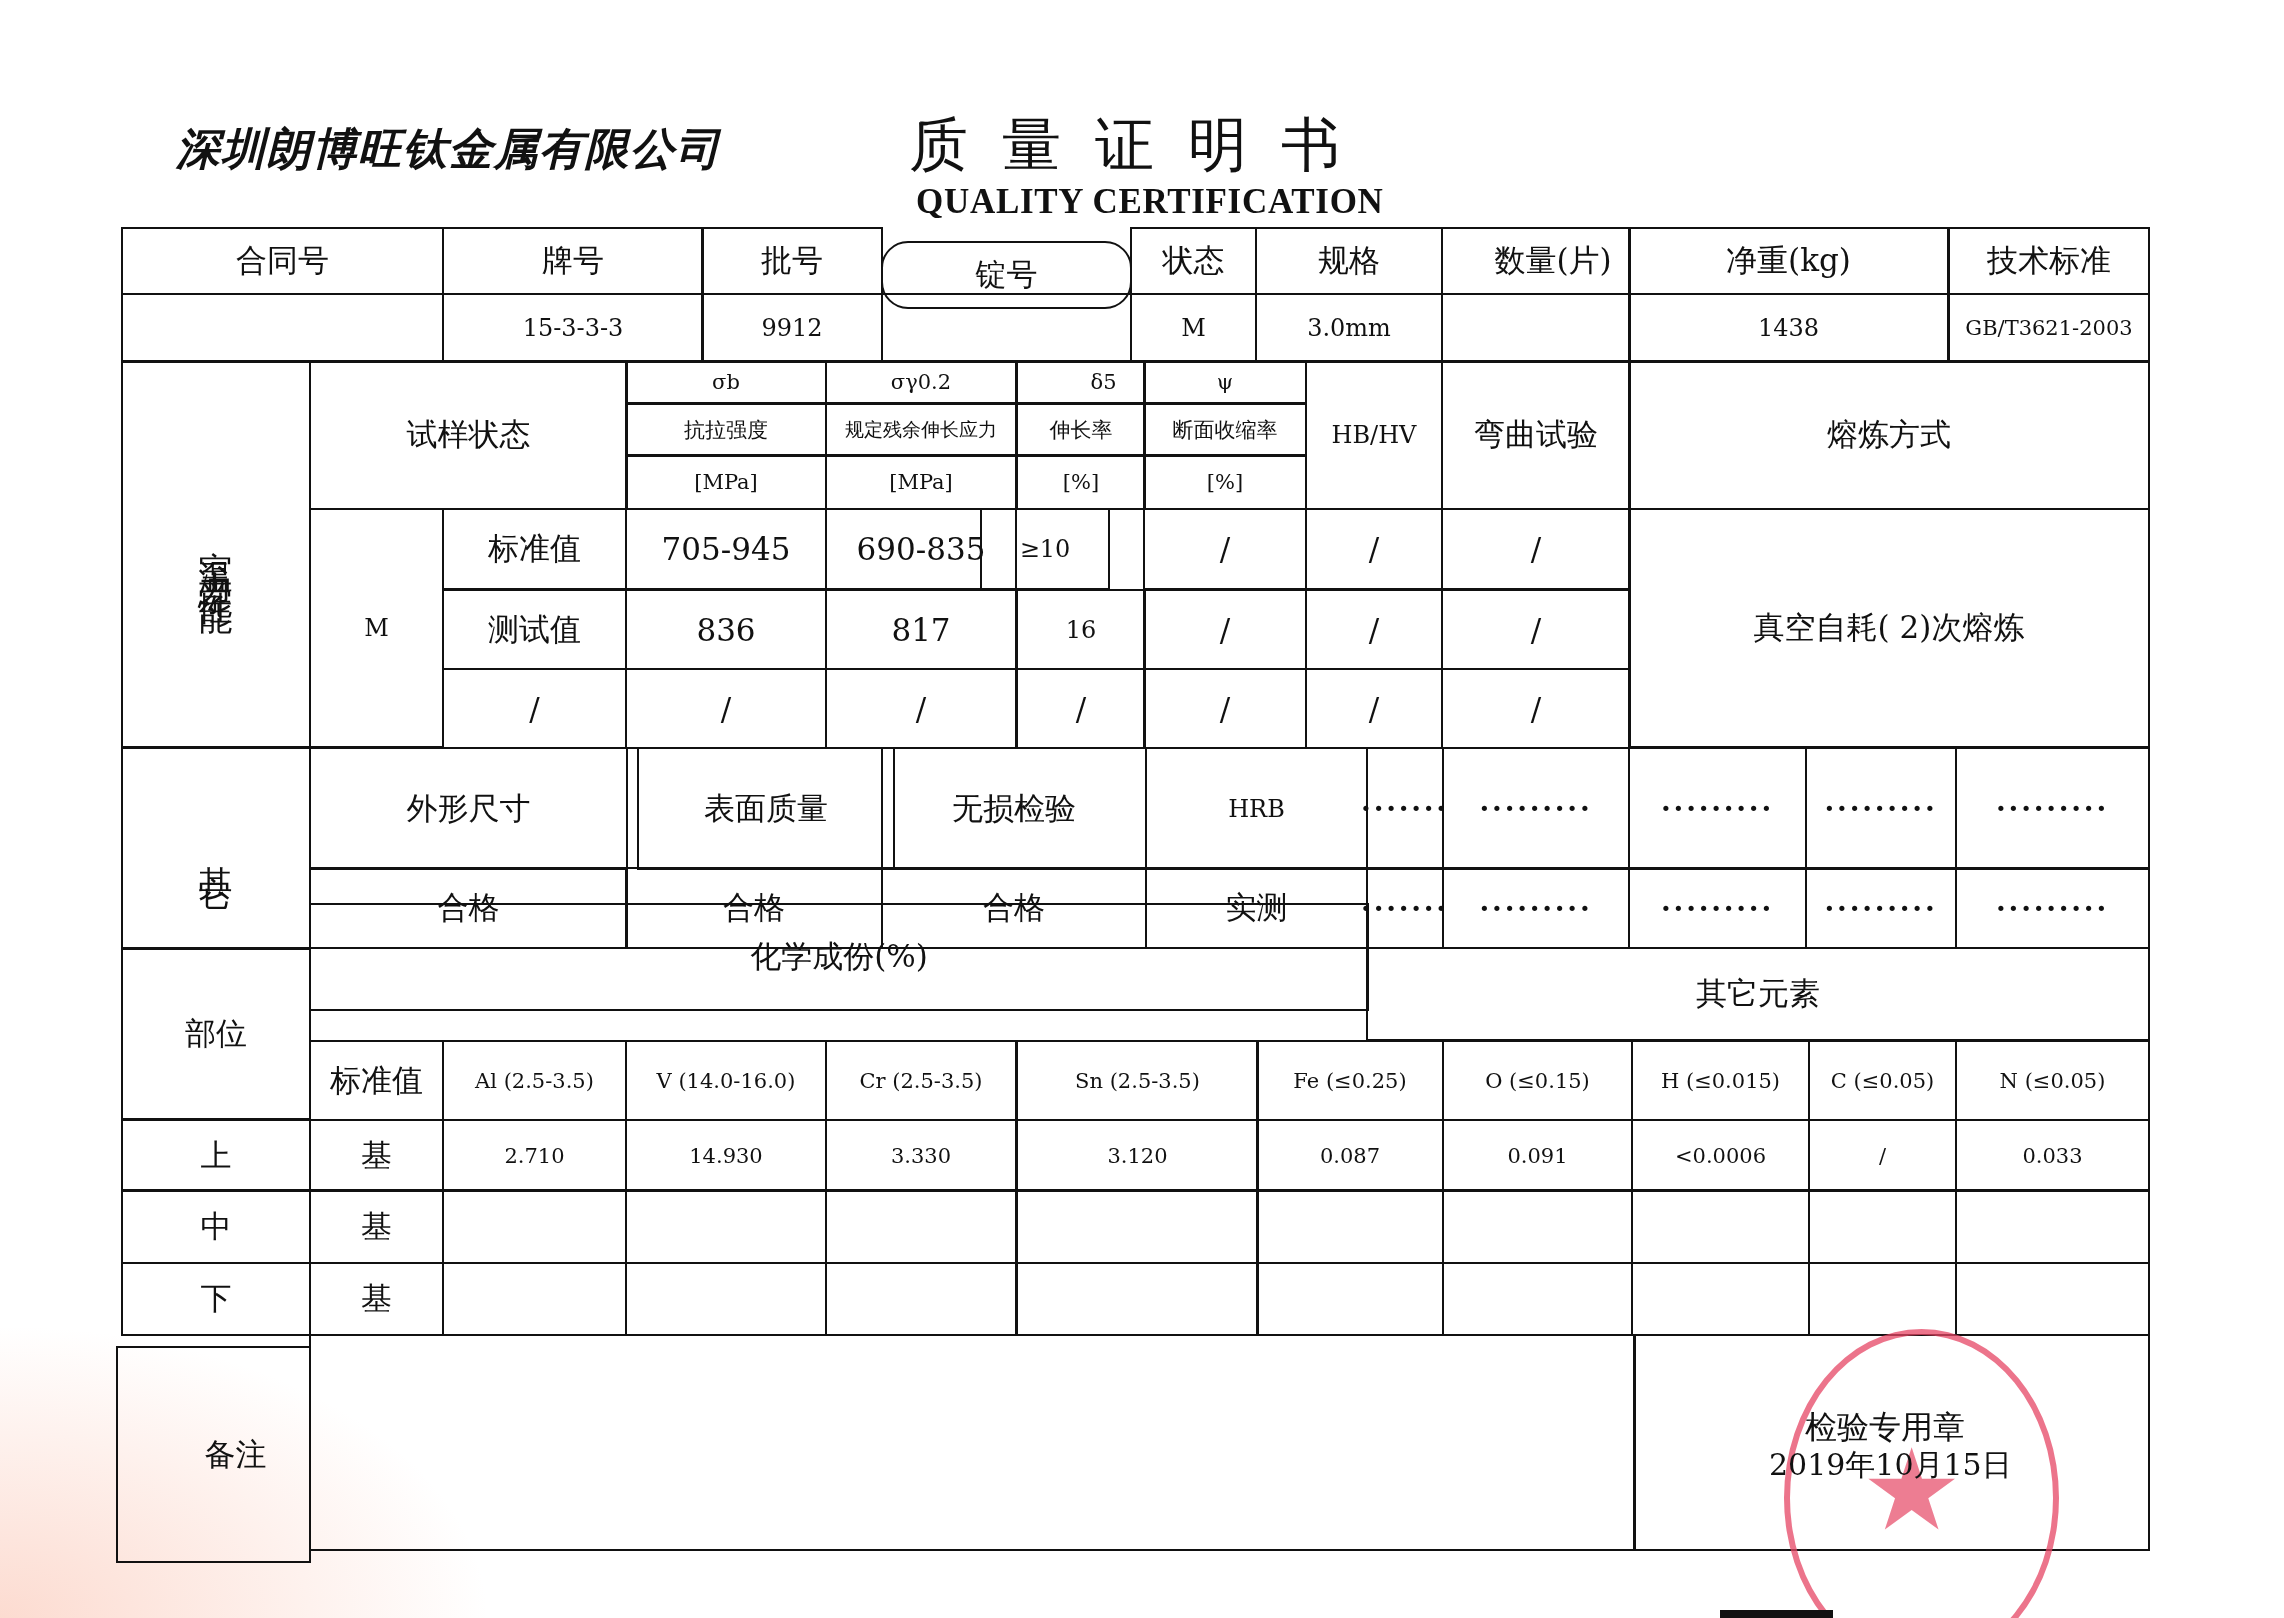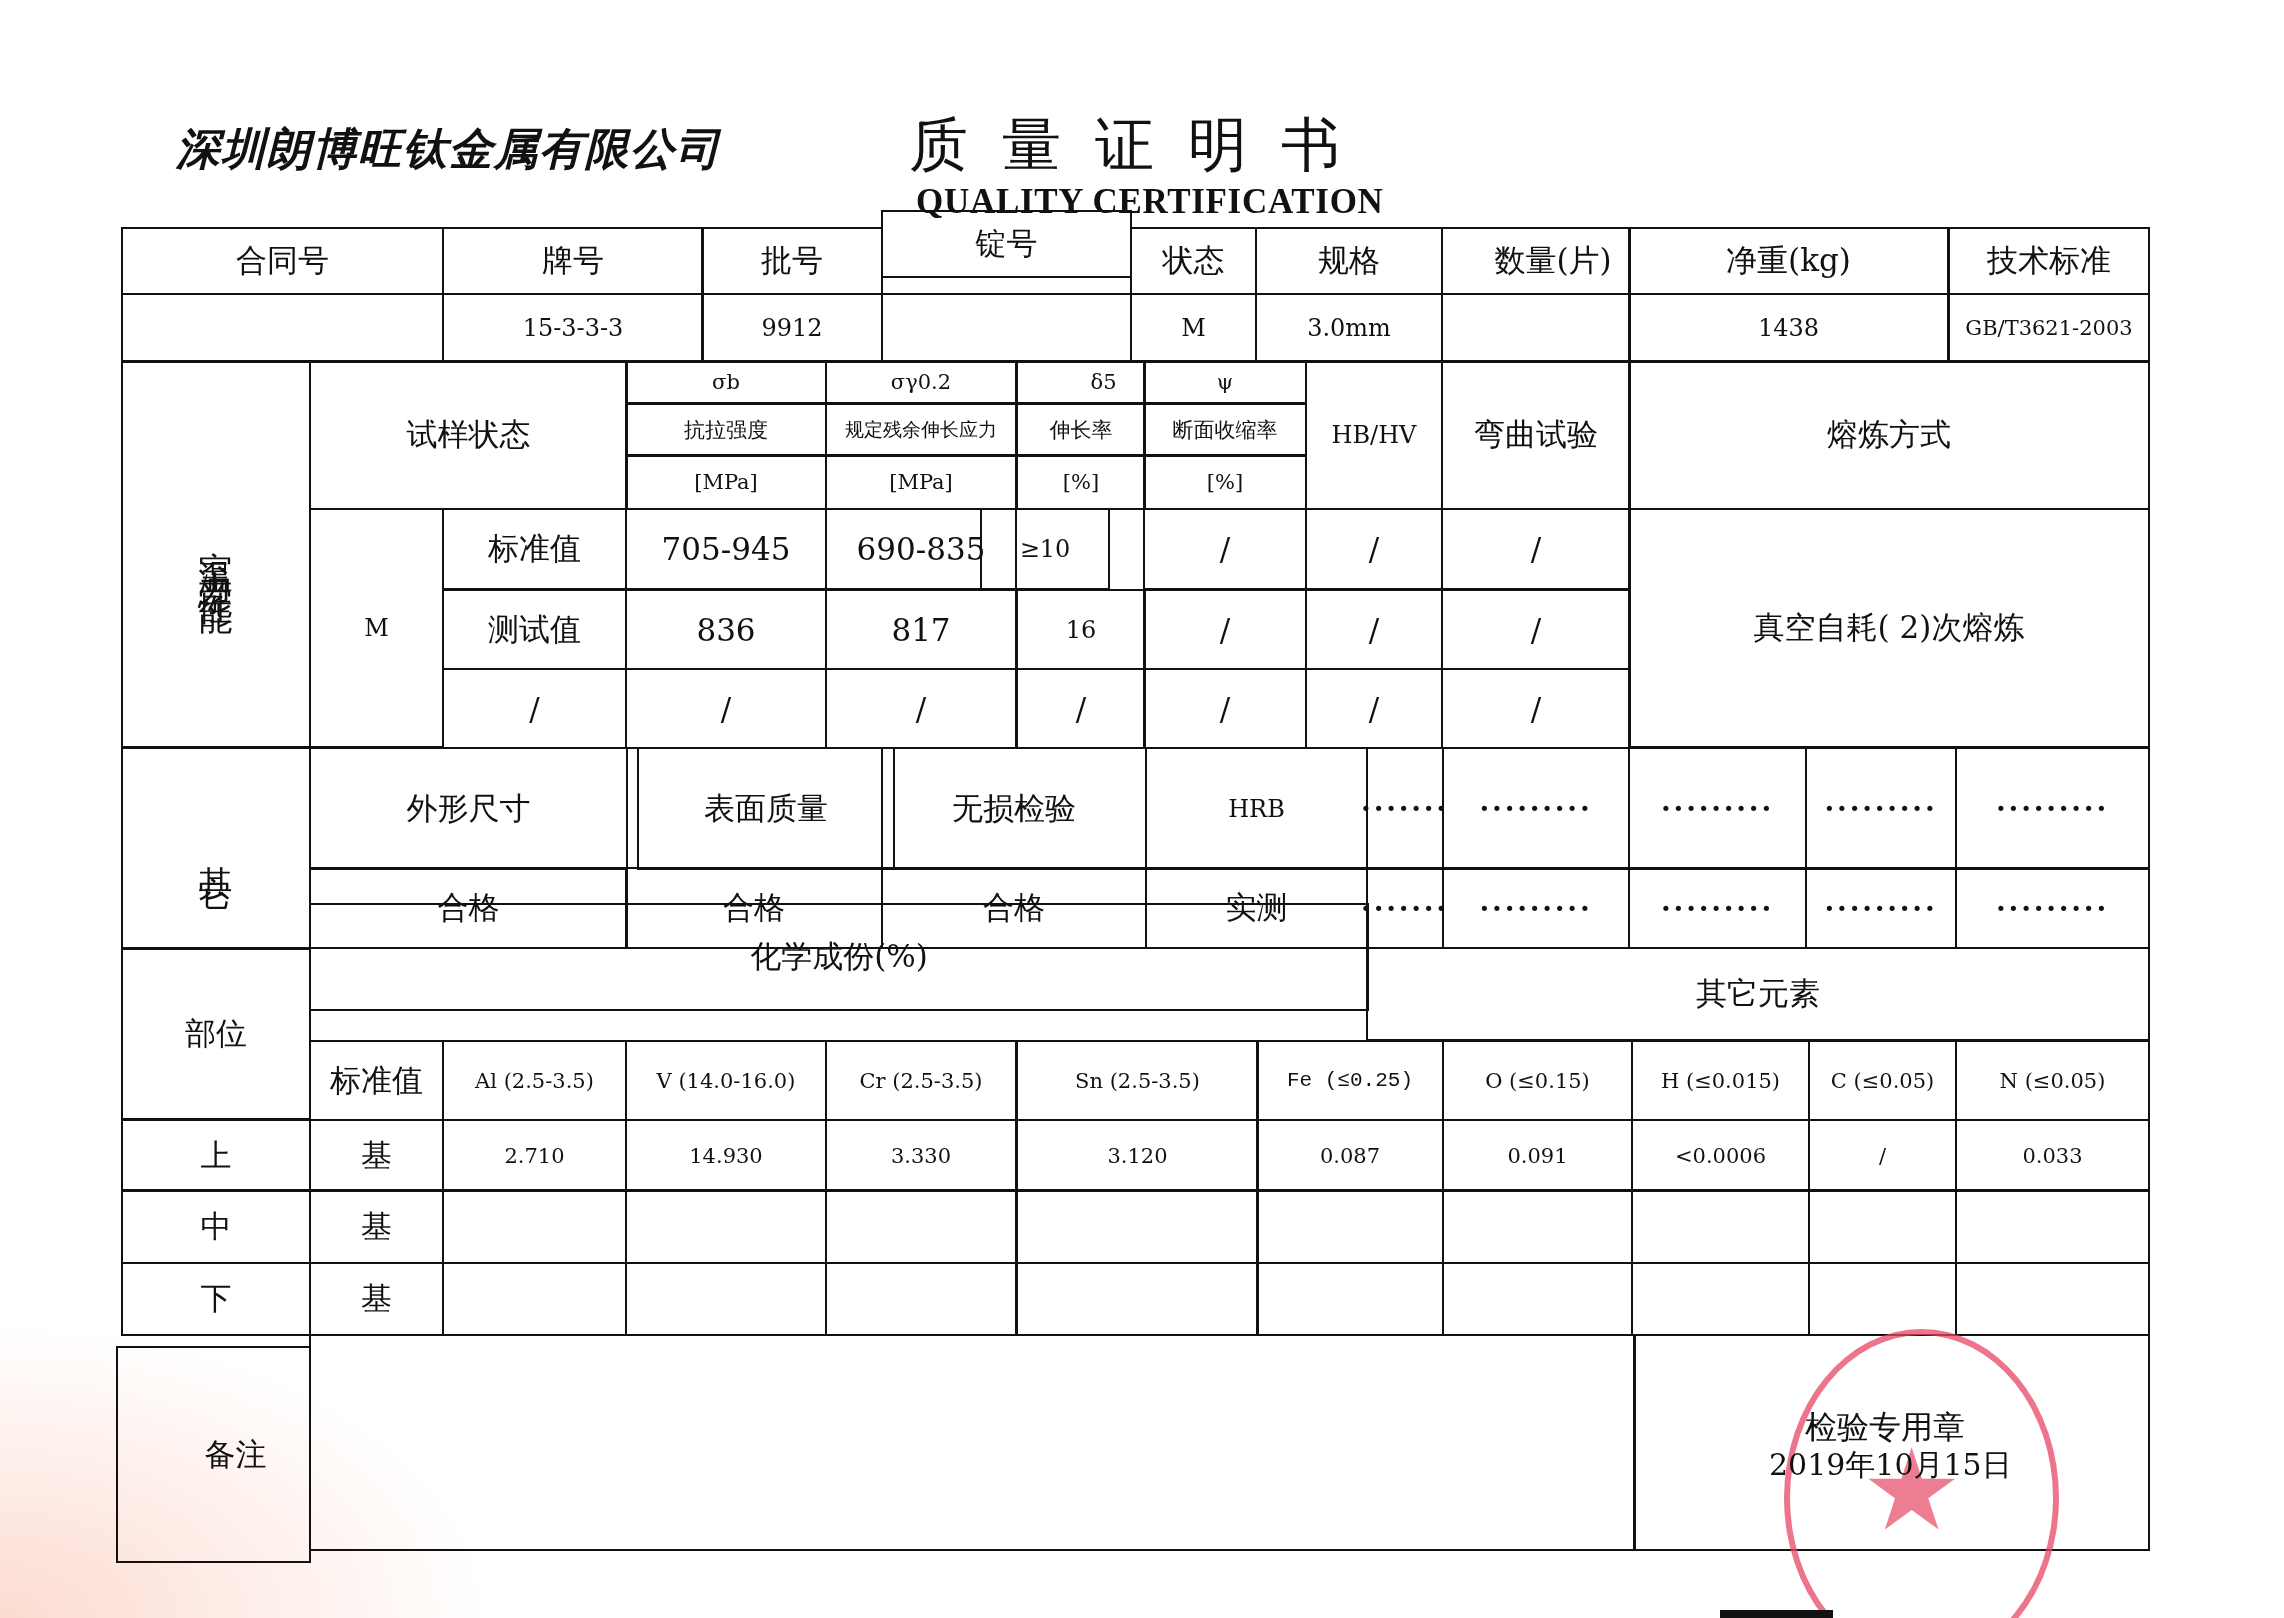--- a/index.html
+++ b/index.html
@@ -67,21 +67,21 @@
 
 <div class="company">深圳朗博旺钛金属有限公司</div>
 <div class="title-cn">质量证明书</div>
 <div class="title-en">QUALITY CERTIFICATION</div>
 
 <div>
 
   <div class="cell" style="left:121px;top:227px;width:323px;height:68px;">合同号</div>
   <div class="cell" style="left:442px;top:227px;width:262px;height:68px;">牌号</div>
   <div class="cell" style="left:701px;top:227px;width:182px;height:68px;">批号</div>
-  <div class="cell" style="left:881px;top:210px;width:251px;height:68px;">锭号</div>
+  <div class="cell" style="left:881px;top:241px;width:251px;height:68px;border-radius:27px;">锭号</div>
   <div class="cell" style="left:1130px;top:227px;width:127px;height:68px;">状态</div>
   <div class="cell" style="left:1255px;top:227px;width:188px;height:68px;">规格</div>
   <div class="cell" style="left:1441px;top:227px;width:190px;height:68px;padding-left:34px;">数量(片)</div>
   <div class="cell" style="left:1628px;top:227px;width:321px;height:68px;">净重(kg)</div>
   <div class="cell" style="left:1948px;top:227px;width:202px;height:68px;">技术标准</div>
 
   <div class="cell sm" style="left:121px;top:293px;width:323px;height:70px;"></div>
   <div class="cell sm" style="left:442px;top:293px;width:262px;height:70px;">15-3-3-3</div>
   <div class="cell sm" style="left:701px;top:293px;width:182px;height:70px;">9912</div>
   <div class="cell sm" style="left:881px;top:293px;width:251px;height:70px;"></div>
@@ -171,21 +171,21 @@
 <div>
   <div class="cell" style="left:121px;top:947px;width:190px;height:173px;">部位</div>
   <div class="cell" style="left:309px;top:903px;width:1060px;height:108px;">化学成份(%)</div>
   <div class="cell" style="left:1366px;top:947px;width:784px;height:94px;">其它元素</div>
 
   <div class="cell" style="left:309px;top:1040px;width:135px;height:81px;">标准值</div>
   <div class="cell xs" style="left:442px;top:1040px;width:185px;height:81px;">Al (2.5-3.5)</div>
   <div class="cell xs" style="left:625px;top:1040px;width:202px;height:81px;">V (14.0-16.0)</div>
   <div class="cell xs" style="left:825px;top:1040px;width:192px;height:81px;">Cr (2.5-3.5)</div>
   <div class="cell xs" style="left:1016px;top:1040px;width:243px;height:81px;">Sn (2.5-3.5)</div>
-  <div class="cell xs" style="left:1256px;top:1040px;width:188px;height:81px;font-family:Liberation Mono, monospace;">Fe (≤0.25)</div>
+  <div class="cell xs" style="left:1256px;top:1040px;width:188px;height:81px;">Fe (≤0.25)</div>
   <div class="cell xs" style="left:1442px;top:1040px;width:191px;height:81px;">O (≤0.15)</div>
   <div class="cell xs" style="left:1631px;top:1040px;width:179px;height:81px;">H (≤0.015)</div>
   <div class="cell xs" style="left:1808px;top:1040px;width:149px;height:81px;">C (≤0.05)</div>
   <div class="cell xs" style="left:1955px;top:1040px;width:195px;height:81px;">N (≤0.05)</div>
 
   <div class="cell" style="left:121px;top:1119px;width:190px;height:73px;">上</div>
   <div class="cell" style="left:309px;top:1119px;width:135px;height:73px;">基</div>
   <div class="cell xs" style="left:442px;top:1119px;width:185px;height:73px;">2.710</div>
   <div class="cell xs" style="left:625px;top:1119px;width:202px;height:73px;">14.930</div>
   <div class="cell xs" style="left:825px;top:1119px;width:192px;height:73px;">3.330</div>

